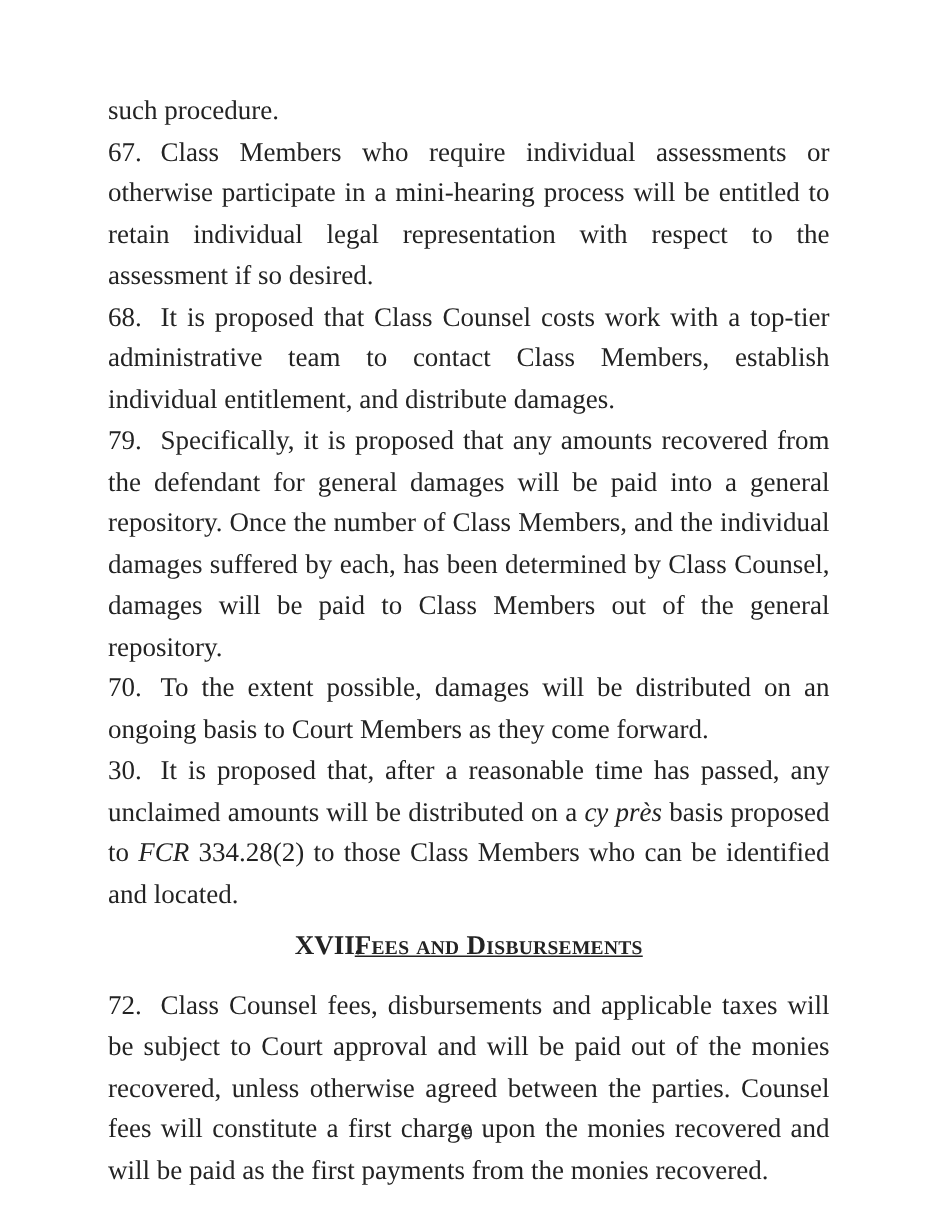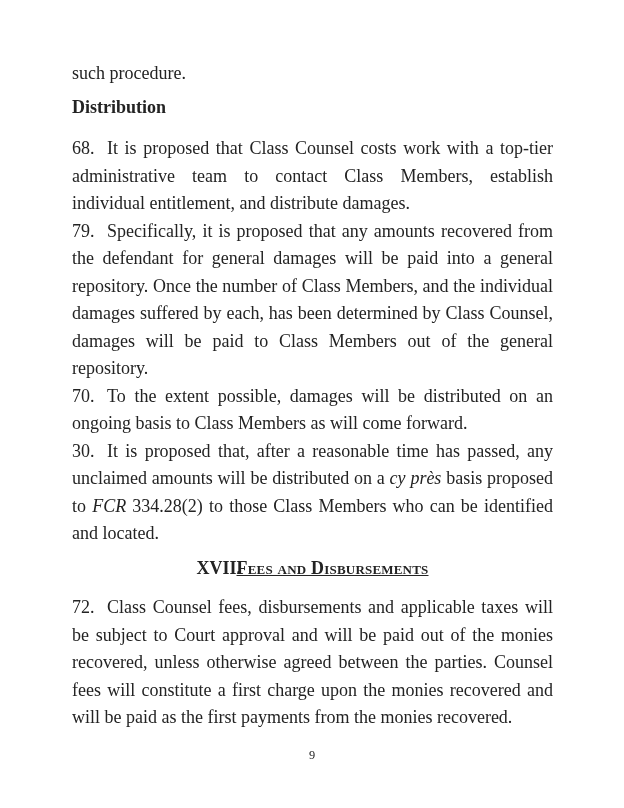--- a/index.html
+++ b/index.html
@@ -64,28 +64,28 @@
   }
 </style>
 </head>
 <body>
 
 <div class="page">
   <div class="content">
 
     <p class="para"><span>such procedure.</span></p>
 
+    <p class="para"><span class="num">67.</span><span>Class Members who require individual assessments or otherwise participate in a mini-hearing process will be entitled to retain individual legal representation with respect to the assessment if so desired.</span></p>
 
-    <p class="heading-bold">Distribution</p>
 
     <p class="para"><span class="num">68.</span><span>It is proposed that Class Counsel costs work with a top-tier administrative team to contact Class Members, establish individual entitlement, and distribute damages.</span></p>
 
     <p class="para"><span class="num">79.</span><span>Specifically, it is proposed that any amounts recovered from the defendant for general damages will be paid into a general repository. Once the number of Class Members, and the individual damages suffered by each, has been determined by Class Counsel, damages will be paid to Class Members out of the general repository.</span></p>
 
-    <p class="para"><span class="num">70.</span><span>To the extent possible, damages will be distributed on an ongoing basis to Class Members as will come forward.</span></p>
+    <p class="para"><span class="num">70.</span><span>To the extent possible, damages will be distributed on an ongoing basis to Court Members as they come forward.</span></p>
 
     <p class="para"><span class="num">30.</span><span>It is proposed that, after a reasonable time has passed, any unclaimed amounts will be distributed on a </span><span class="italic">cy près</span><span> basis proposed to </span><span class="italic">FCR</span><span> 334.28(2) to those Class Members who can be identified and located.</span></p>
 
     <p class="section-heading"><span class="section-num">XVII.</span><span class="section-title">Fees and Disbursements</span></p>
 
     <p class="para"><span class="num">72.</span><span>Class Counsel fees, disbursements and applicable taxes will be subject to Court approval and will be paid out of the monies recovered, unless otherwise agreed between the parties. Counsel fees will constitute a first charge upon the monies recovered and will be paid as the first payments from the monies recovered.</span></p>
 
 
   </div>
 

